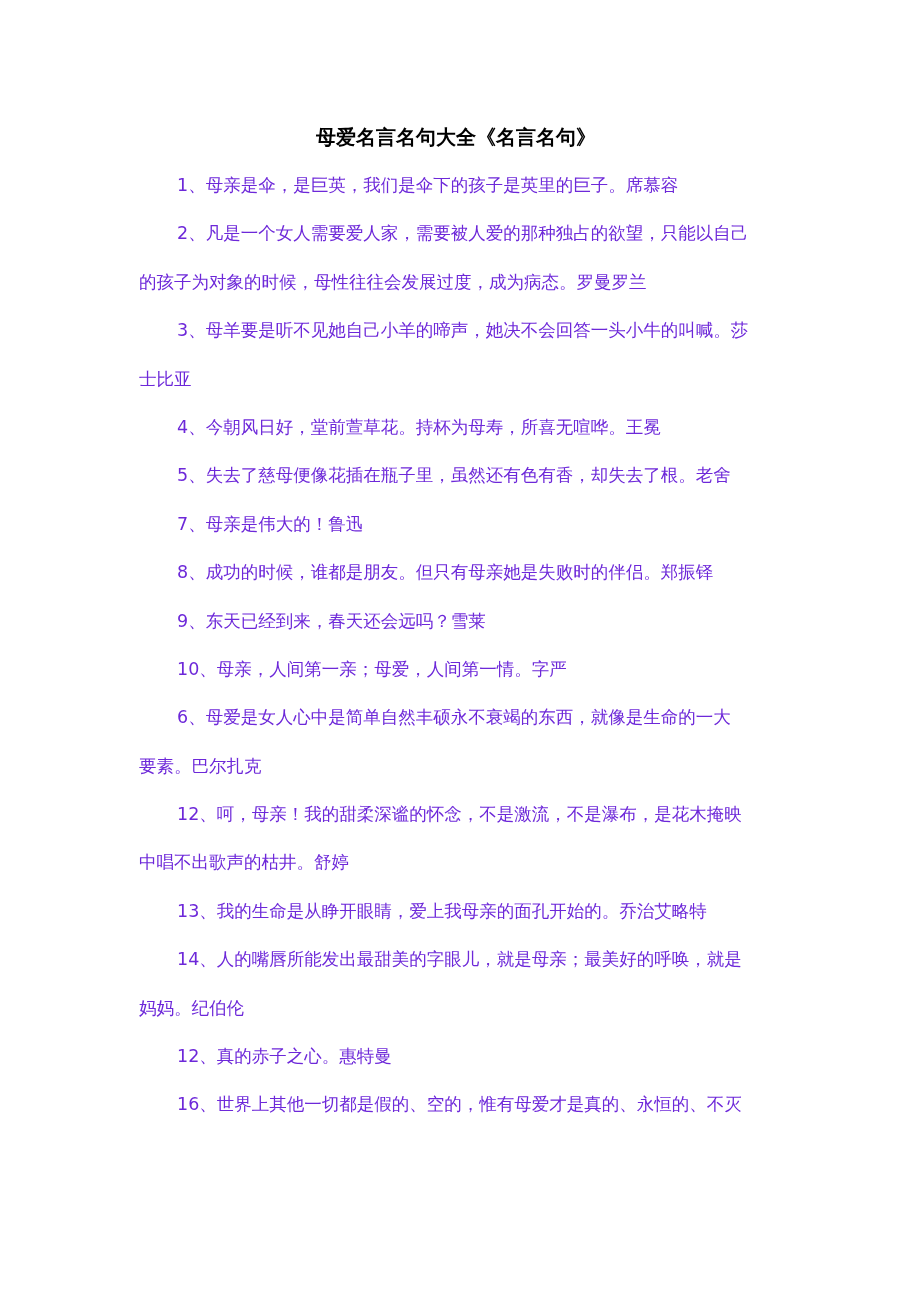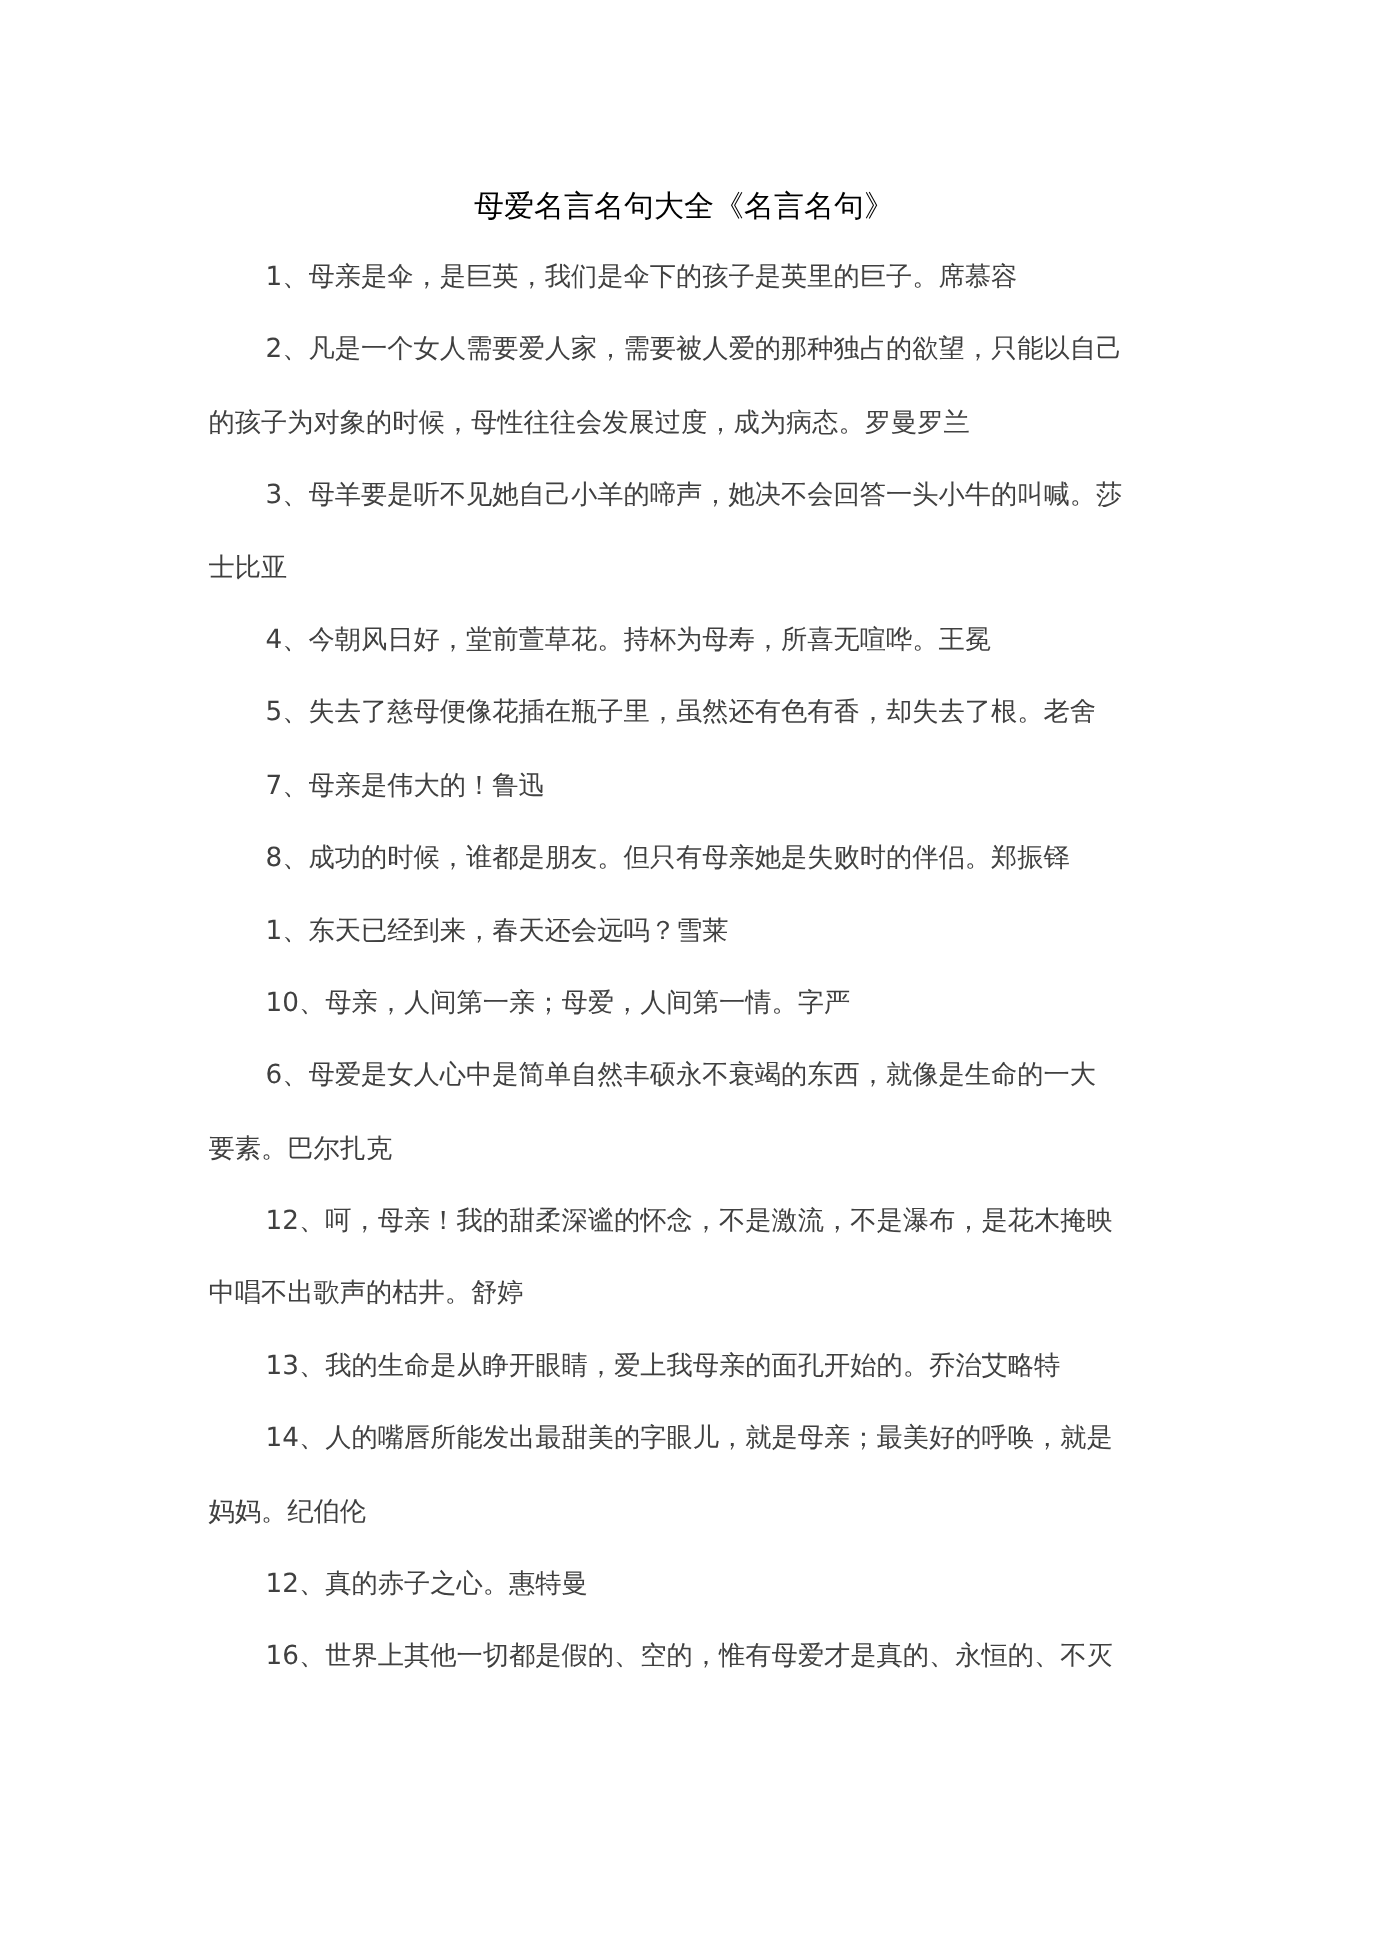--- a/index.html
+++ b/index.html
@@ -23,21 +23,21 @@
       height: 1302px;
       background: #ffffff;
     }
     .title {
       position: absolute;
       left: 0;
       top: 123px;
       width: 912px;
       text-align: center;
       font-size: 20px;
-      font-weight: normal;
+      font-weight: bold;
       line-height: 28px;
       letter-spacing: 0px;
       color: #000000;
       white-space: nowrap;
     }
     .content {
       position: absolute;
       left: 139px;
       top: 171px;
       width: 650px;
@@ -45,21 +45,21 @@
     .para {
       margin: 0;
       padding: 0;
     }
     .line {
       display: block;
       height: 48.4px;
       line-height: 28px;
       font-size: 17.5px;
       white-space: nowrap;
-      color: #404040;
+      color: #6d28d9;
     }
     .line.first {
       padding-left: 38px;
     }
   </style>
 </head>
 <body>
 
 <div class="page">
   <div class="title">母爱名言名句大全《名言名句》</div>
@@ -82,21 +82,21 @@
     <div class="para">
       <span class="line first">5、失去了慈母便像花插在瓶子里，虽然还有色有香，却失去了根。老舍</span>
     </div>
     <div class="para">
       <span class="line first">7、母亲是伟大的！鲁迅</span>
     </div>
     <div class="para">
       <span class="line first">8、成功的时候，谁都是朋友。但只有母亲她是失败时的伴侣。郑振铎</span>
     </div>
     <div class="para">
-      <span class="line first">1、东天已经到来，春天还会远吗？雪莱</span>
+      <span class="line first">9、东天已经到来，春天还会远吗？雪莱</span>
     </div>
     <div class="para">
       <span class="line first">10、母亲，人间第一亲；母爱，人间第一情。字严</span>
     </div>
     <div class="para">
       <span class="line first">6、母爱是女人心中是简单自然丰硕永不衰竭的东西，就像是生命的一大</span>
       <span class="line">要素。巴尔扎克</span>
     </div>
     <div class="para">
       <span class="line first">12、呵，母亲！我的甜柔深谧的怀念，不是激流，不是瀑布，是花木掩映</span>

